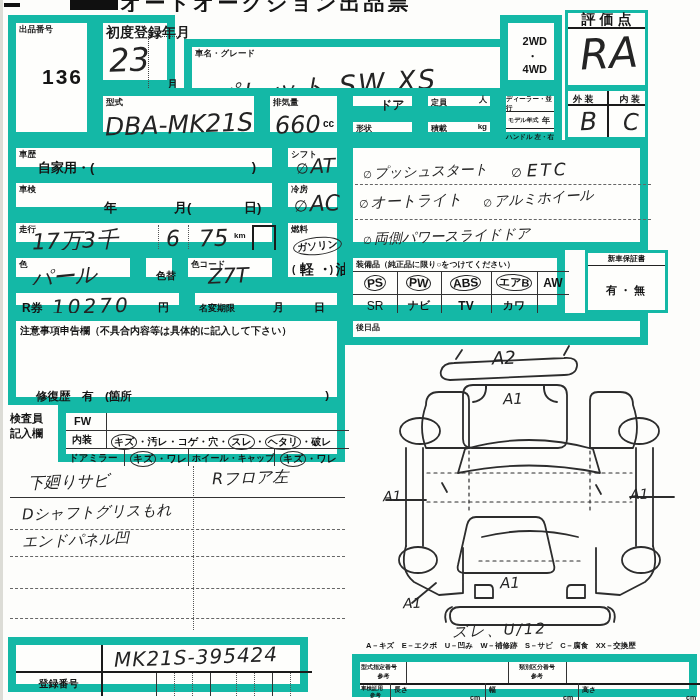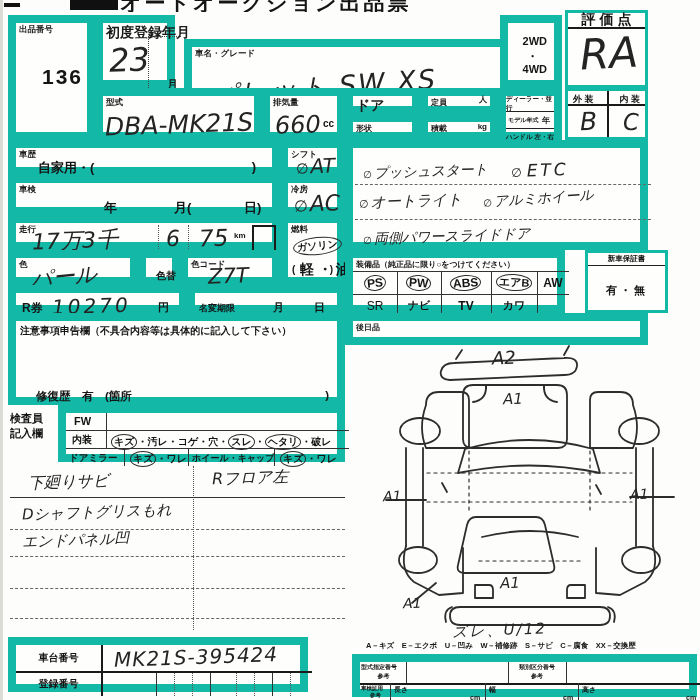--- a/index.html
+++ b/index.html
@@ -67,21 +67,21 @@
   <span class="hw" style="left:2px;top:14px;font-size:25px;">DBA-MK21S</span>
 </div>
 
 <div class="cell" style="left:262px;top:88px;width:83px;height:52px;">
   <span class="lbl">排気量</span>
   <span class="hw" style="left:5px;top:15px;font-size:24px;">660</span>
   <span class="pr" style="right:3px;bottom:3px;font-size:10px;">cc</span>
 </div>
 
 <div class="cell" style="left:345px;top:88px;width:75px;height:26px;">
-  <span class="lbl" style="font-size:14px;">ドア</span>
+  <span class="lbl" style="font-size:12px;margin-left:24px;">ドア</span>
 </div>
 <div class="cell" style="left:420px;top:88px;width:78px;height:26px;">
   <span class="lbl" style="font-size:8px;">定員</span>
   <span class="pr" style="right:3px;bottom:1px;font-size:8px;">人</span>
 </div>
 <div class="cell" style="left:345px;top:114px;width:75px;height:26px;">
   <span class="lbl" style="font-size:8px;">形状</span>
 </div>
 <div class="cell" style="left:420px;top:114px;width:78px;height:26px;">
   <span class="lbl" style="font-size:8px;">積載</span>
@@ -338,23 +338,20 @@
 <span class="hw" style="left:630px;top:486px;font-size:14px;">A1</span>
 <span class="hw" style="left:500px;top:574px;font-size:15px;">A1</span>
 <span class="hw" style="left:403px;top:595px;font-size:14px;">A1</span>
 <span class="hw" style="left:452px;top:621px;font-size:15px;letter-spacing:2px;">ズレ、U/12</span>
 
 <span class="pr" style="left:366px;top:641px;font-size:7.5px;letter-spacing:0;">A－キズ　E－エクボ　U－凹み　W－補修跡　S－サビ　C－腐食　XX－交換歴</span>
 
 <div class="cell" style="left:8px;top:637px;width:300px;height:55px;">
   <div class="hsol" style="left:0;top:26px;width:296px;border-top-width:2px;border-top-color:#1a1a1a;"></div>
   <div class="vsol" style="left:85px;top:0;height:51px;border-left-width:2px;border-left-color:#1a1a1a;"></div>
-  <div class="abs ctr" style="left:0;top:0;width:85px;height:26px;">
-      <span style="font-size:10px;font-weight:bold;">車台番号</span>
-    </div>
   <span class="hw" style="left:98px;top:0px;font-size:20px;letter-spacing:1px;">MK21S-395424</span>
   <div class="abs ctr" style="left:0;top:27px;width:85px;height:24px;">
       <span style="font-size:10px;font-weight:bold;">登録番号</span>
     </div>
   <div class="vsol" style="left:140px;top:28px;height:23px;"></div>
   <div class="vdot" style="left:158px;top:28px;height:23px;"></div>
   <div class="vdot" style="left:176px;top:28px;height:23px;"></div>
   <div class="vsol" style="left:194px;top:28px;height:23px;"></div>
   <div class="vdot" style="left:220px;top:28px;height:23px;"></div>
   <div class="vdot" style="left:238px;top:28px;height:23px;"></div>

